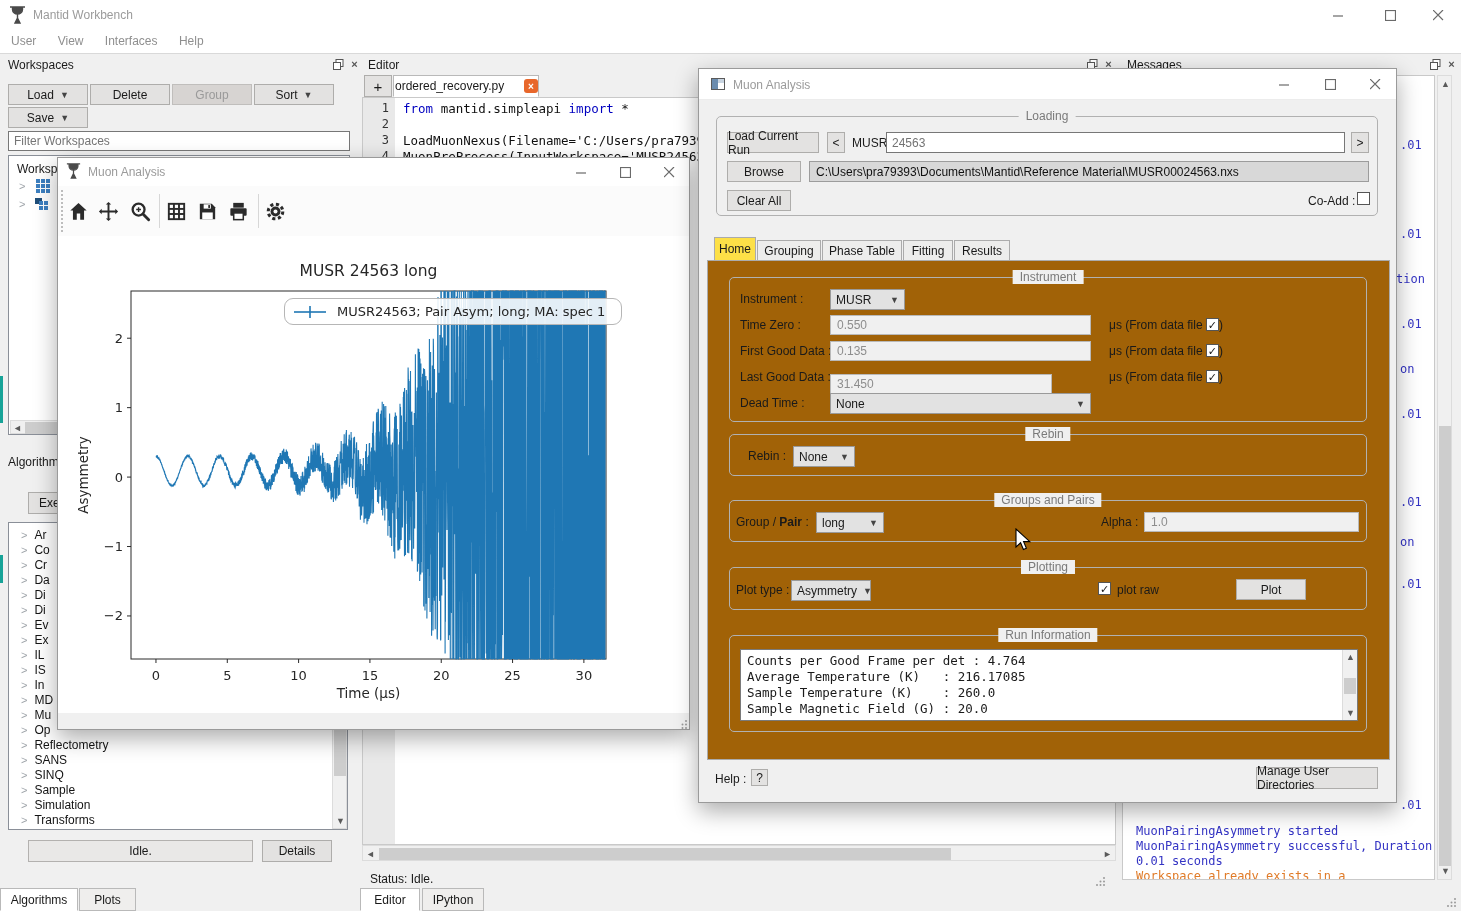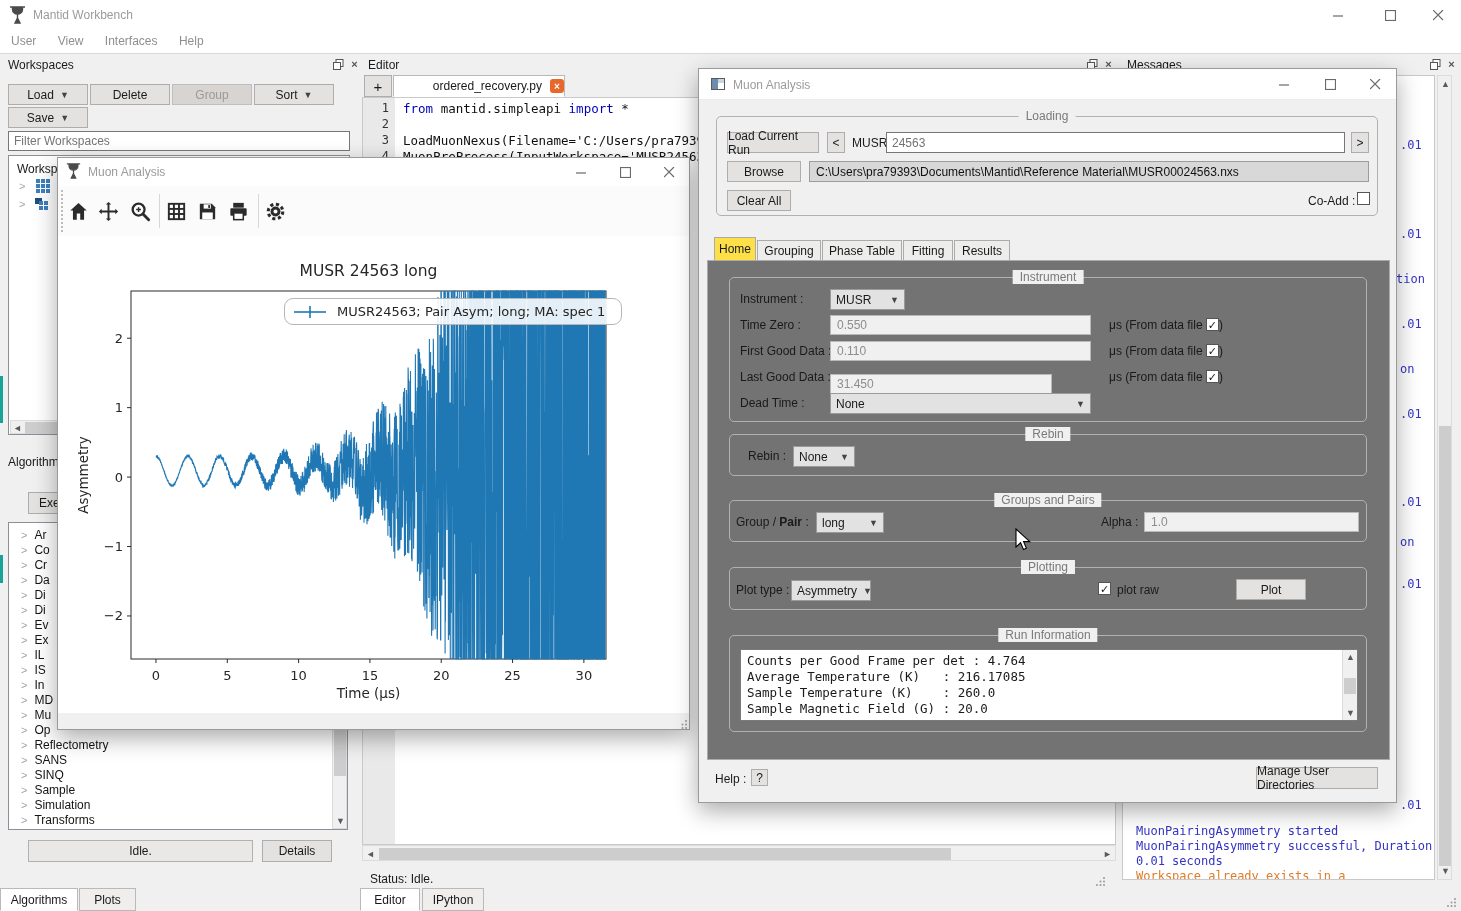--- a/index.html
+++ b/index.html
@@ -218,21 +218,21 @@
         <svg width="11" height="11">
           <rect x="3" y="0.5" width="7" height="7" fill="#fff" stroke="#555"></rect>
           <rect x="0.5" y="3.5" width="7" height="7" fill="#fff" stroke="#555"></rect>
         </svg>
       </span>
     <span class="abs dockbtn" style="left:741px;top:2px;font-weight:bold">×</span>
 
     <div class="abs wbtn" style="left:4px;top:20px;width:28px;height:22px;font-size:15px">
         <span>+</span>
       </div>
-    <div class="abs tab active" style="left:33px;top:20px;width:172px;height:22px;justify-content:flex-end;padding-left:26px">
+    <div class="abs tab active" style="left:33px;top:20px;width:146px;height:22px;justify-content:space-between;padding-left:1px">
       <span>ordered_recovery.py</span>
       <span style="margin-left:8px;width:14px;height:14px;background:#e8672b;border-radius:3px;color:#fff;font-size:10px;font-weight:bold;display:inline-flex;align-items:center;justify-content:center">×</span>
     </div>
 
     <div class="abs" style="left:2px;top:42px;width:754px;height:748px;background:#ffffff;border:1px solid #c9c9c9;box-sizing:border-box">
       <div class="abs mono" style="left:0;top:0;width:32px;height:746px;background:#e9e9e9">
           <div class="lnum" style="top: 3px;">1</div>
           <div class="lnum" style="top: 19px;">2</div>
           <div class="lnum" style="top: 35px;">3</div>
           <div class="lnum" style="top: 51px;">4</div>
@@ -494,39 +494,39 @@
     <div class="dtab" style="left:123px;top:171px;width:80px">
         <span>Phase Table</span>
       </div>
     <div class="dtab" style="left:204px;top:171px;width:50px">
         <span>Fitting</span>
       </div>
     <div class="dtab" style="left:255px;top:171px;width:56px">
         <span>Results</span>
       </div>
 
-    <div class="abs" style="left:8px;top:191px;width:683px;height:500px;border:1px solid #ababab;background:#737373;box-sizing:border-box">
+    <div class="abs" style="left:8px;top:191px;width:683px;height:500px;border:1px solid #ababab;background:#a16207;box-sizing:border-box">
 
       <div class="gbox" style="left:21px;top:16px;width:638px;height:145px">
         <span class="gtitle">Instrument</span>
         <span class="abs" style="left:10px;top:14px">Instrument :</span>
         <div class="abs combo" style="left:100px;top:11px;width:75px;height:21px">
             <span>MUSR</span>
             <span class="carrot">▼</span>
           </div>
 
         <span class="abs" style="left:10px;top:40px">Time Zero :</span>
         <div class="abs rofield" style="left:100px;top:37px;width:261px;height:20px">
             <span>0.550</span>
           </div>
         <span class="abs nowrap" style="left:379px;top:40px"><span>μs (From data file</span> <span class="cb">✓</span><span>)</span></span>
 
         <span class="abs" style="left:10px;top:66px">First Good Data :</span>
         <div class="abs rofield" style="left:100px;top:63px;width:261px;height:20px">
-            <span>0.110</span>
+            <span>0.135</span>
           </div>
         <span class="abs nowrap" style="left:379px;top:66px"><span>μs (From data file</span> <span class="cb">✓</span><span>)</span></span>
 
         <span class="abs" style="left:10px;top:92px">Last Good Data :</span>
         <div class="abs rofield" style="left:100px;top:96px;width:222px;height:20px">
             <span>31.450</span>
           </div>
         <span class="abs nowrap" style="left:379px;top:92px"><span>μs (From data file</span> <span class="cb">✓</span><span>)</span></span>
 
         <span class="abs" style="left:10px;top:118px">Dead Time :</span>

